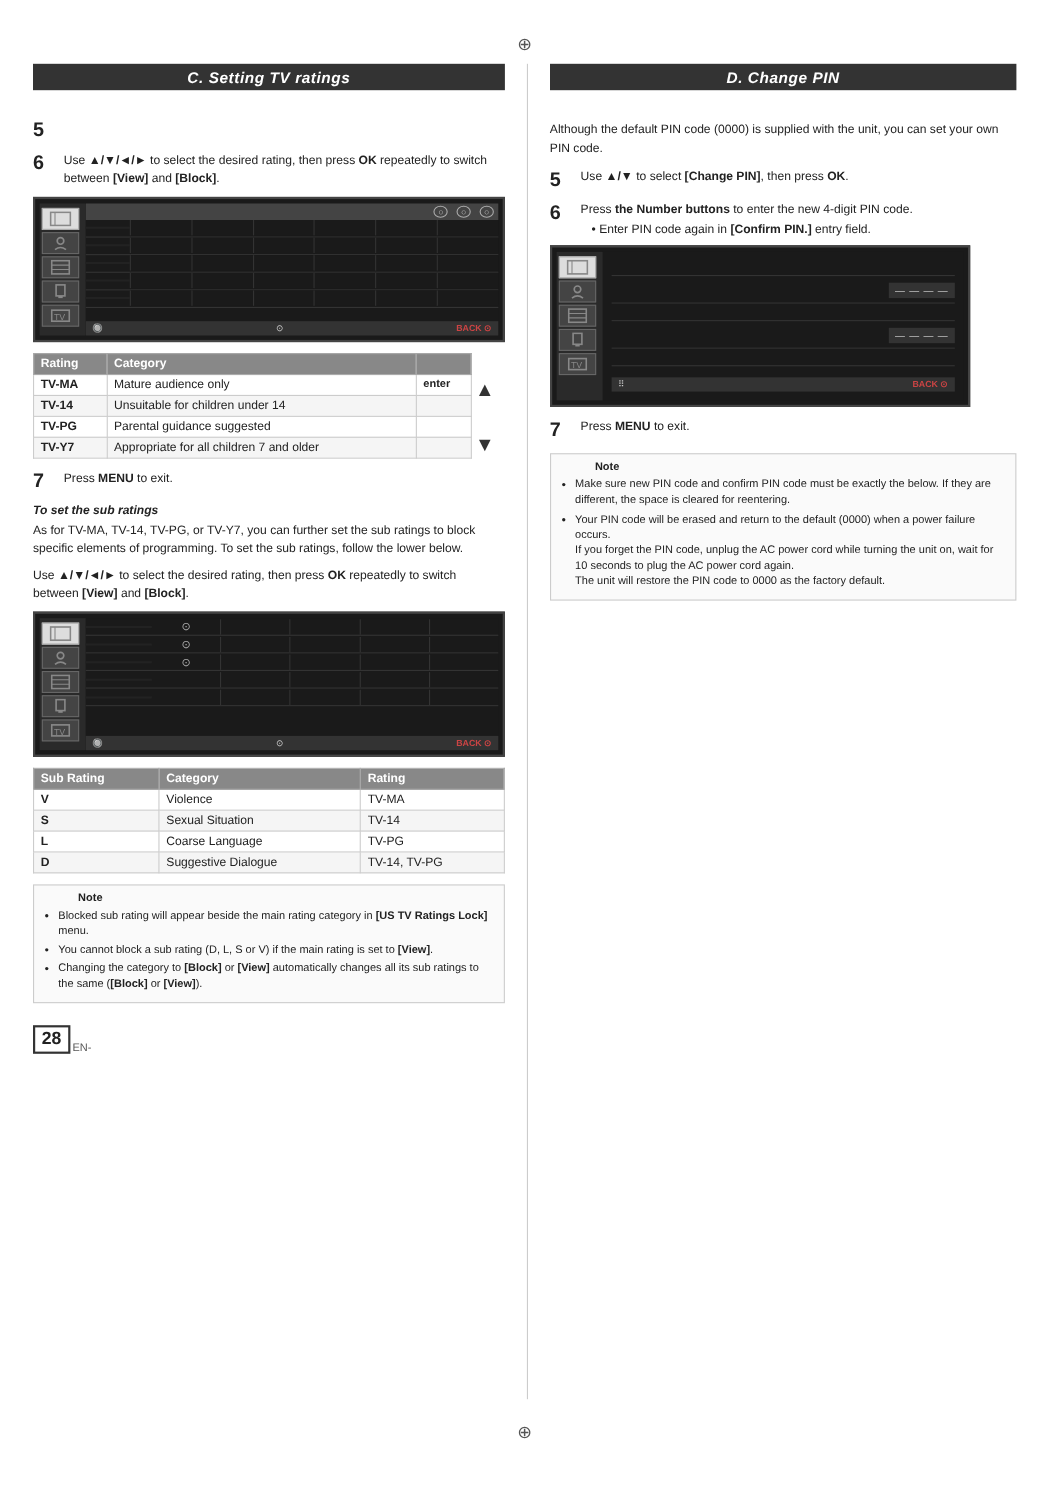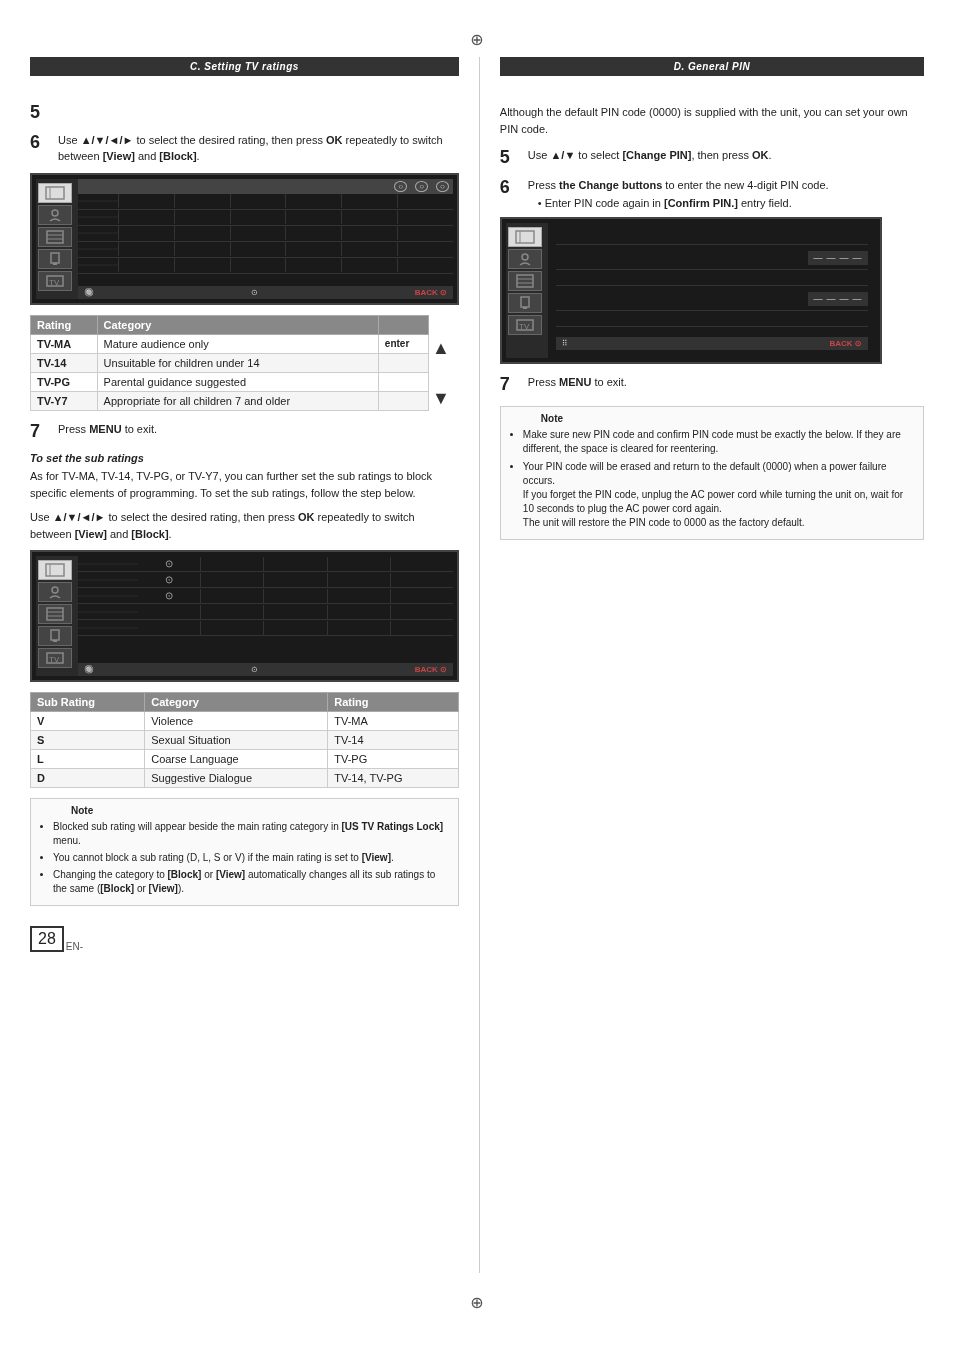--- a/index.html
+++ b/index.html
@@ -27,21 +27,21 @@
       width: 480px;
       padding-right: 20px;
       border-right: 1px solid #ccc;
     }
     .right-col {
       width: 474px;
       padding-left: 20px;
     }
     .section-title {
       text-align: center;
-      font-size: 10px;
+      font-size: 14px;
       font-weight: bold;
       margin-bottom: 14px;
       letter-spacing: 0.5px;
     }
     .section-title.left-title {
       background: #333;
       color: #fff;
       padding: 4px 10px;
       display: inline-block;
       margin: 0 auto 14px auto;
@@ -210,21 +210,21 @@
       padding: 4px;
     }
     
     .page-footer {
       display: flex;
       align-items: flex-end;
       margin-top: 20px;
     }
     .page-num {
       font-size: 16px;
-      font-weight: normal;
+      font-weight: bold;
       border: 2px solid #333;
       padding: 2px 6px;
     }
     .page-lang {
       font-size: 10px;
       margin-left: 2px;
       color: #555;
     }
     
     .gear-decoration {
@@ -405,21 +405,21 @@
           <span style="font-size:18px; color:#333; line-height:1;">▼</span>
         </div>
       </div>
 
       <div class="step" style="margin-top:4px;">
         <span class="step-num">7</span>
         <span class="step-text">Press <b>MENU</b> to exit.</span>
       </div>
 
       <div class="sub-section-title">To set the sub ratings</div>
-      <p class="step-text" style="margin-bottom:8px;">As for TV-MA, TV-14, TV-PG, or TV-Y7, you can further set the sub ratings to block specific elements of programming. To set the sub ratings, follow the step below.</p>
+      <p class="step-text" style="margin-bottom:8px;">As for TV-MA, TV-14, TV-PG, or TV-Y7, you can further set the sub ratings to block specific elements of programming. To set the sub ratings, follow the lower below.</p>
 
       <p class="use-text">
         Use <b>▲/▼/◄/►</b> to select the desired rating, then press <b>OK</b> repeatedly to switch between <b>[View]</b> and <b>[Block]</b>.
       </p>
 
       <div class="tv-screen">
         <div class="tv-sidebar">
           <div class="tv-sidebar-icon selected">
             <svg width="20" height="14" viewBox="0 0 20 14">
                 <rect x="1" y="1" width="18" height="12" fill="none" stroke="#888" stroke-width="1.5"></rect>
@@ -553,37 +553,37 @@
       </div>
 
       <div class="page-footer">
         <span class="page-num">28</span>
         <span class="page-lang">EN-</span>
       </div>
     </div>
 
     <div class="right-col">
       <div class="right-title-wrap">
-        <span class="section-title left-title">D. General PIN</span>
+        <span class="section-title left-title">D. Change PIN</span>
       </div>
 
       <p class="right-intro">Although the default PIN code (0000) is supplied with the unit, you can set your own PIN code.</p>
 
       <div class="step">
         <span class="step-num">5</span>
         <span class="step-text">
           Use <b>▲/▼</b> to select <b>[Change PIN]</b>, then press <b>OK</b>.
         </span>
       </div>
 
       <div class="step">
         <span class="step-num">6</span>
         <div style="flex:1;">
           <span class="step-text">
-            Press <b>the Change buttons</b> to enter the new 4-digit PIN code.
+            Press <b>the Number buttons</b> to enter the new 4-digit PIN code.
           </span>
           <div style="margin-top:4px; margin-left:10px; font-size:11px;">
             • Enter PIN code again in <b>[Confirm PIN.]</b> entry field.
           </div>
         </div>
       </div>
 
       <div class="pin-screen">
         <div class="pin-sidebar">
           <div class="tv-sidebar-icon selected">

